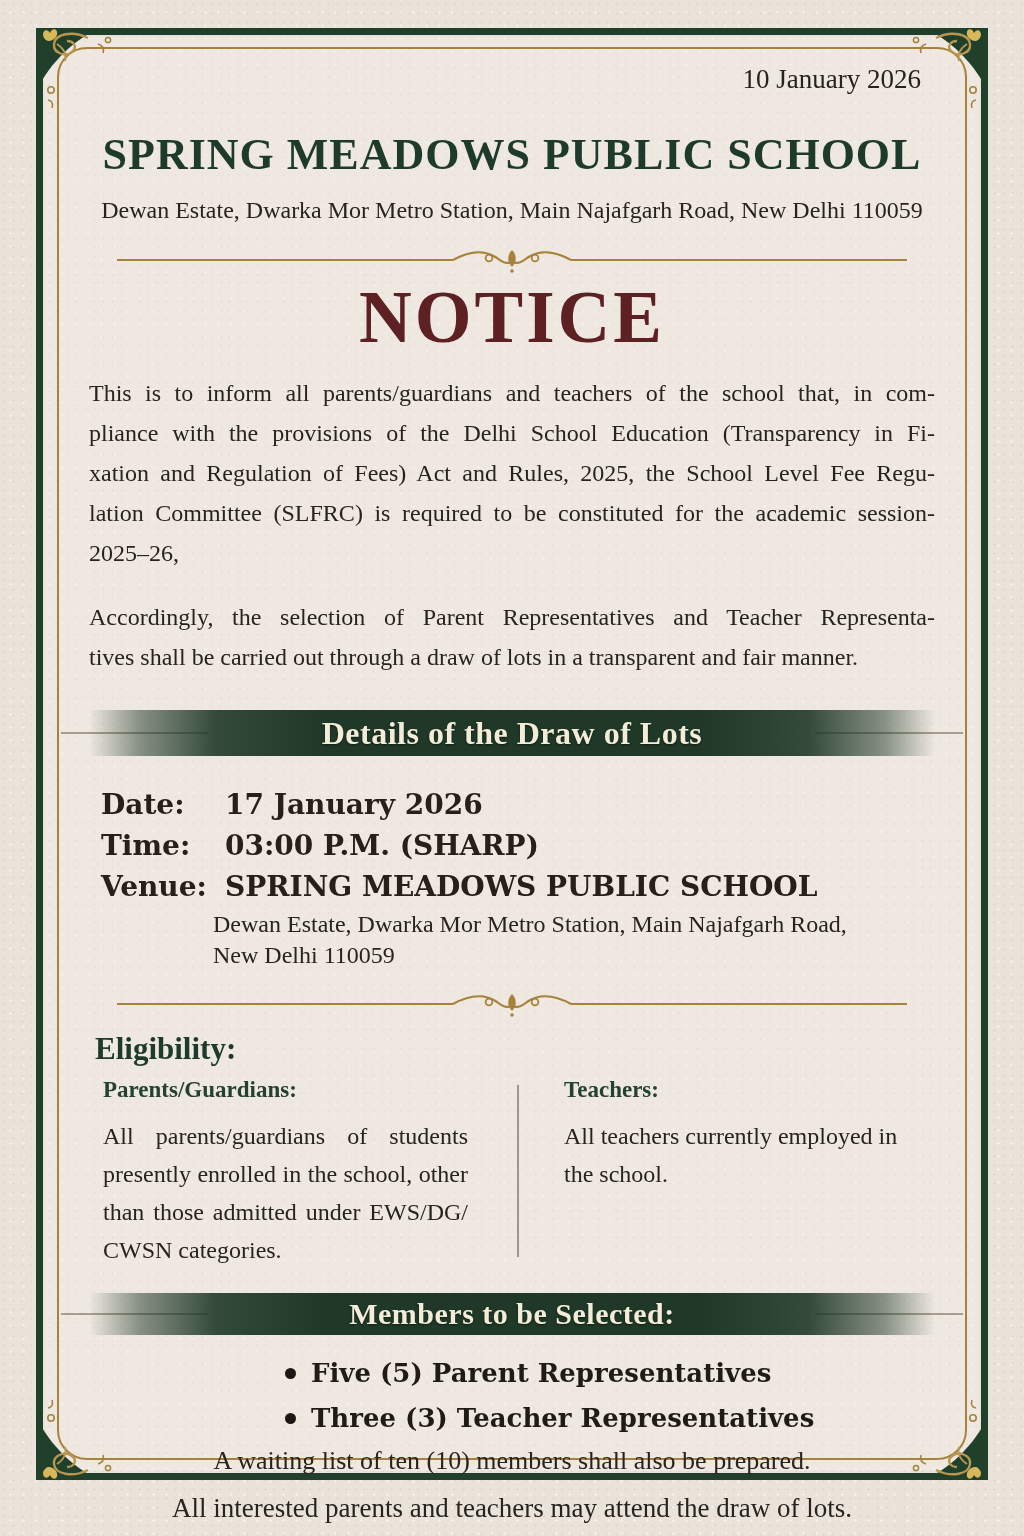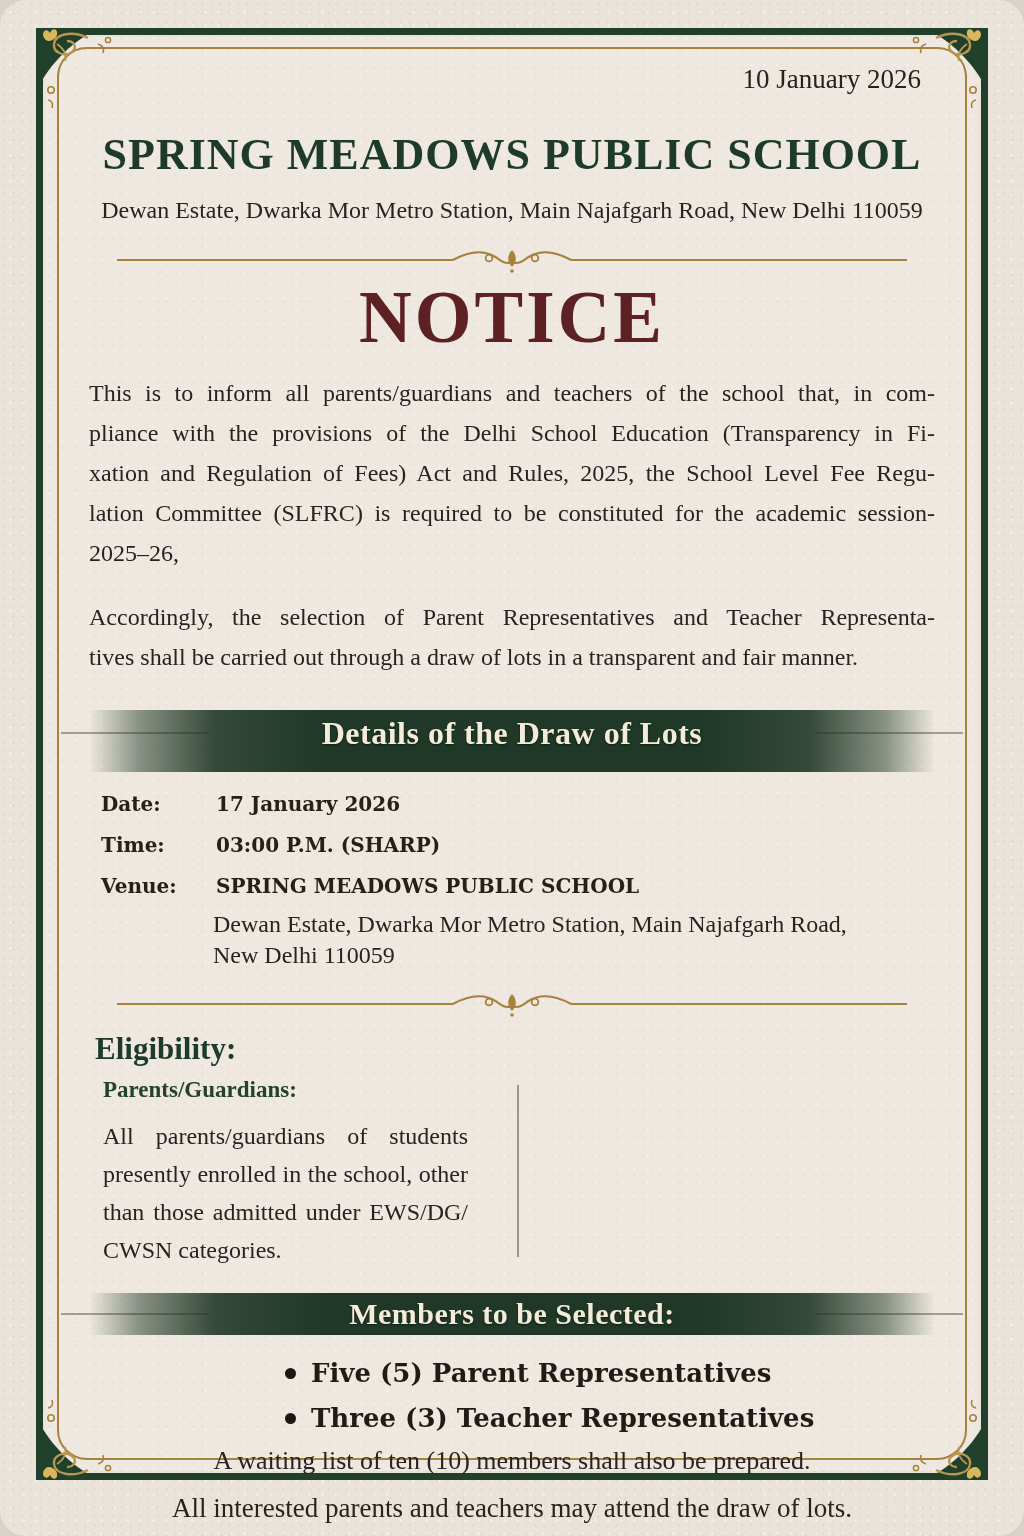--- a/index.html
+++ b/index.html
@@ -12,21 +12,20 @@
   .page{
     position:relative;width:1024px;height:1536px;margin:0 auto;overflow:hidden;
     background-color:var(--bg);
     background-image:
       radial-gradient(rgba(120,105,90,.07) 1px, transparent 1.2px),
       radial-gradient(rgba(255,255,255,.5) 1px, transparent 1.2px);
     background-size:9px 9px,13px 13px;
     background-position:0 0,4px 6px;
     font-family:"Liberation Serif", serif;
     color:var(--text);
-    border-radius:26px;
   }
   .frame-green{position:absolute;left:36px;top:28px;right:36px;bottom:56px;border:7px solid var(--frame_green);}
   .frame-gold{position:absolute;left:57px;top:47px;right:57px;bottom:76px;border:2px solid var(--gold);border-radius:30px;}
   .inner-panel{position:absolute;left:45px;top:37px;right:45px;bottom:65px;background:rgba(244,238,230,.45);}
   .corner{position:absolute;width:92px;height:92px;z-index:3}
   .corner.tl{left:36px;top:28px}
   .corner.tr{right:36px;top:28px;transform:scaleX(-1)}
   .corner.bl{left:36px;bottom:56px;transform:scaleY(-1)}
   .corner.br{right:36px;bottom:56px;transform:scale(-1,-1)}
 
@@ -42,34 +41,34 @@
   .para + .para{margin-top:24px}
   .tline{width:100%}
   .tline.just{text-align:justify;text-align-last:justify}
   .b{font-weight:normal}
 
   .banner-row{position:relative;margin-top:33px;height:46px}
   .banner-row .side-line{position:absolute;top:22px;height:2px;width:148px;background:var(--line_gray)}
   .banner-row .side-line.left{left:-28px}
   .banner-row .side-line.right{right:-28px}
   .banner{
-    position:relative;height:62px;line-height:46px;text-align:center;
+    position:relative;height:46px;line-height:46px;text-align:center;
     color:#f3ecd9;font-size:32px;font-weight:bold;letter-spacing:.5px;
     background:linear-gradient(to right,
       rgba(31,56,39,0) 0%, rgba(31,56,39,.5) 6%, rgba(31,56,39,.9) 15%,
       var(--banner_green) 28%, var(--banner_green) 72%,
       rgba(31,56,39,.9) 85%, rgba(31,56,39,.5) 94%, rgba(31,56,39,0) 100%);
     text-shadow:0 1px 2px rgba(0,0,0,.5);
   }
   .banner-row.small{height:42px;margin-top:24px}
   .banner-row.small .banner{height:42px;line-height:42px;font-size:30px}
   .banner-row.small .side-line{top:20px}
 
   .details{margin:28px 0 0 12px;font-family:"DejaVu Serif", serif}
-  .detail-row{display:grid;grid-template-columns:112px 1fr;column-gap:3px;font-size:20px;font-weight:bold;line-height:41px;color:#262019}
+  .detail-row{display:grid;grid-template-columns:112px 1fr;column-gap:12px;font-size:28px;font-weight:bold;line-height:41px;color:#262019}
   .venue-address{font-family:"Liberation Serif", serif;font-weight:normal;font-size:24px;line-height:31px;margin:2px 0 0 112px;color:var(--text)}
 
   .eligibility-heading{margin:12px 0 0 6px;font-size:31px;font-weight:bold;color:var(--title_green)}
   .columns{position:relative;margin-top:10px;min-height:170px;display:grid;grid-template-columns:1fr 1fr}
   .col-divider{position:absolute;left:50.6%;top:8px;bottom:12px;width:2px;background:rgba(90,84,74,.55)}
   .col{padding:0 44px 0 14px}
   .col.right{padding:0 8px 0 52px}
   .col-title{font-size:23px;font-weight:bold;color:#24422d}
   .col-text{margin-top:14px;font-size:24px;line-height:38px;text-align:justify}
   .col.right .col-text{text-align:left}
@@ -198,20 +197,24 @@
     </svg>
 
     <div class="eligibility-heading">Eligibility:</div>
 
     <div class="columns">
       <div class="col-divider"></div>
       <div class="col">
         <div class="col-title">Parents/Guardians:</div>
         <div class="col-text">All parents/guardians of students presently enrolled in the school, other than those admitted under EWS/DG/ CWSN categories.</div>
       </div>
+      <div class="col right">
+        <div class="col-title">Teachers:</div>
+        <div class="col-text">All teachers currently employed in the school.</div>
+      </div>
     </div>
 
     <div class="banner-row small">
       <div class="side-line left"></div>
       <div class="side-line right"></div>
       <div class="banner">Members to be Selected:</div>
     </div>
 
     <div class="bullets">
       <div class="bullet-item">

